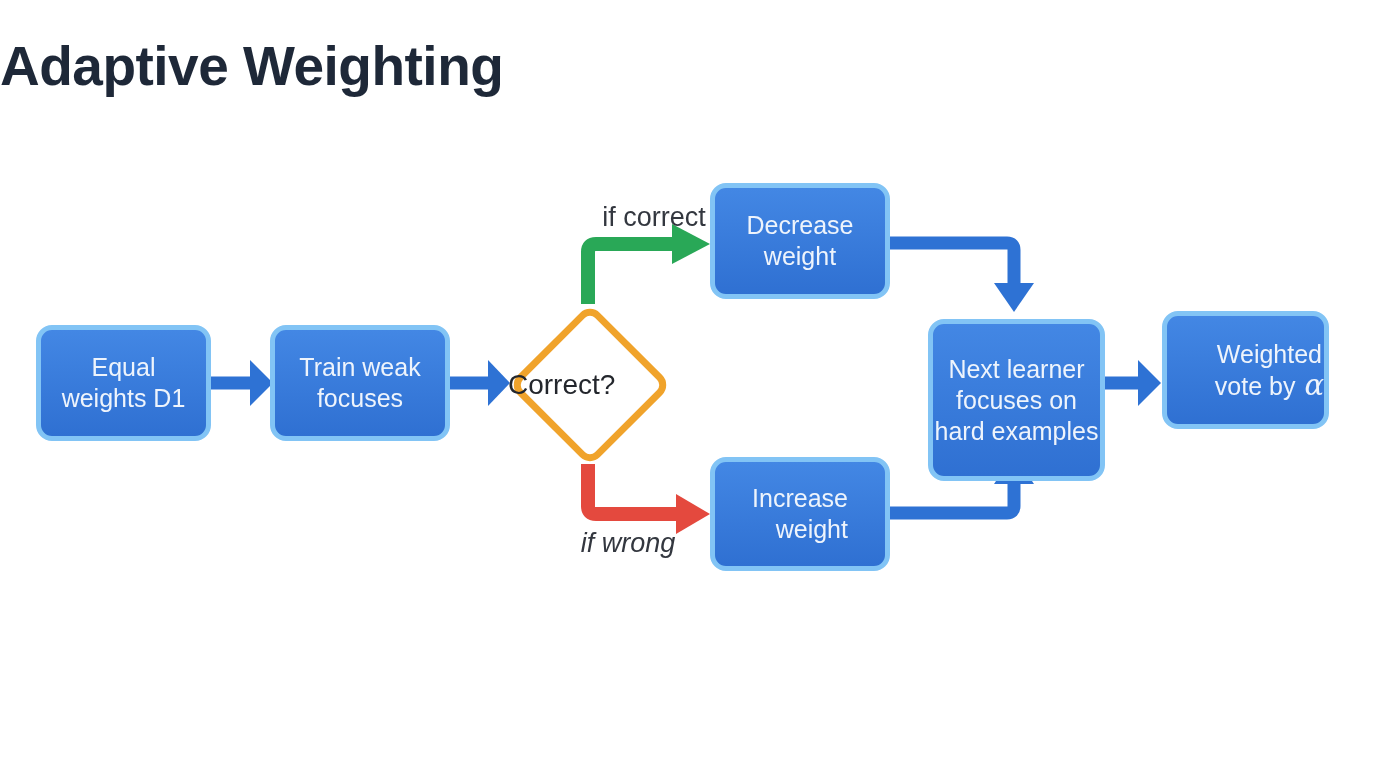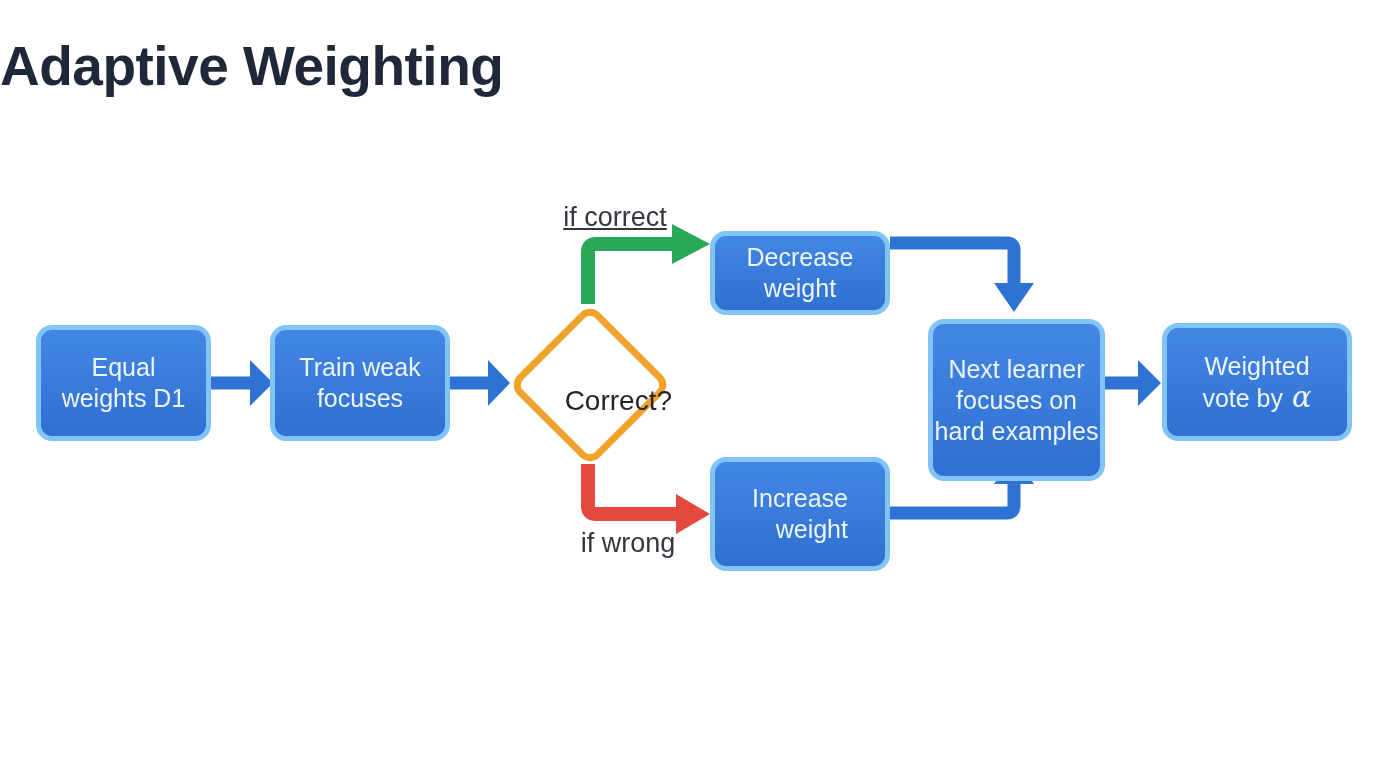--- a/index.html
+++ b/index.html
@@ -64,41 +64,41 @@
     left: 532px; top: 327px;
     width: 116px; height: 116px;
     box-sizing: border-box;
     background: var(--diamond_fill, #ffffff);
     border: 7px solid var(--diamond_border, #f0a32b);
     border-radius: 14px;
     transform: rotate(45deg);
   }
   .diamond-label {
     position: absolute;
-    left: 508px; top: 385px;
+    left: 508px; top: 369px;
     width: 164px;
-    text-align: right;
+    text-align: left;
     font-size: 28px;
     color: #23262c;
   }
   .edge-label {
     position: absolute;
     width: 160px;
     text-align: center;
     font-size: 27px;
     color: var(--label_text, #33373f);
   }
-  .edge-label.correct { left: 535px; top: 202px; text-decoration: underline; }
-  .edge-label.wrong   { left: 548px; top: 528px; }
+  .edge-label.correct { left: 574px; top: 202px; }
+  .edge-label.wrong   { left: 548px; top: 528px; font-style: italic; }
   .node.equal    { left: 36px;   top: 325px; width: 175px; height: 116px; }
   .node.train    { left: 270px;  top: 325px; width: 180px; height: 116px; }
-  .node.decrease { left: 710px;  top: 183px; width: 180px; height: 84px; margin-top: 48px; }
+  .node.decrease { left: 710px;  top: 183px; width: 180px; height: 116px; }
   .node.increase { left: 710px;  top: 457px; width: 180px; height: 114px; text-align: right; }
   .node.next     { left: 928px;  top: 319px; width: 177px; height: 162px; }
-  .node.vote     { left: 1162px; top: 323px; width: 190px; height: 118px; }
+  .node.vote     { left: 1162px; top: 311px; width: 167px; height: 118px; justify-content: flex-end; }
 </style>
 </head>
 <body>
 
 <div class="stage">
 
   <div class="page-title">Adaptive Weighting</div>
 
   <svg class="canvas" width="1376" height="768" viewBox="0 0 1376 768">
     <g>

